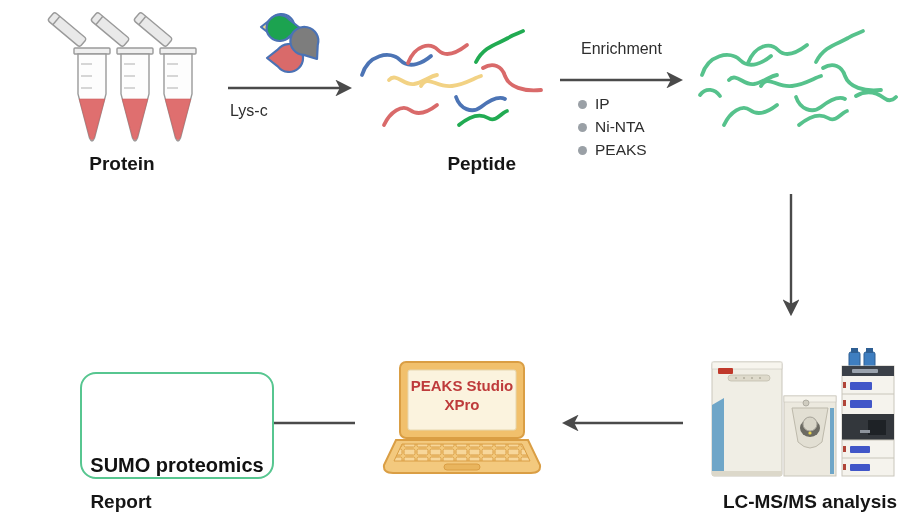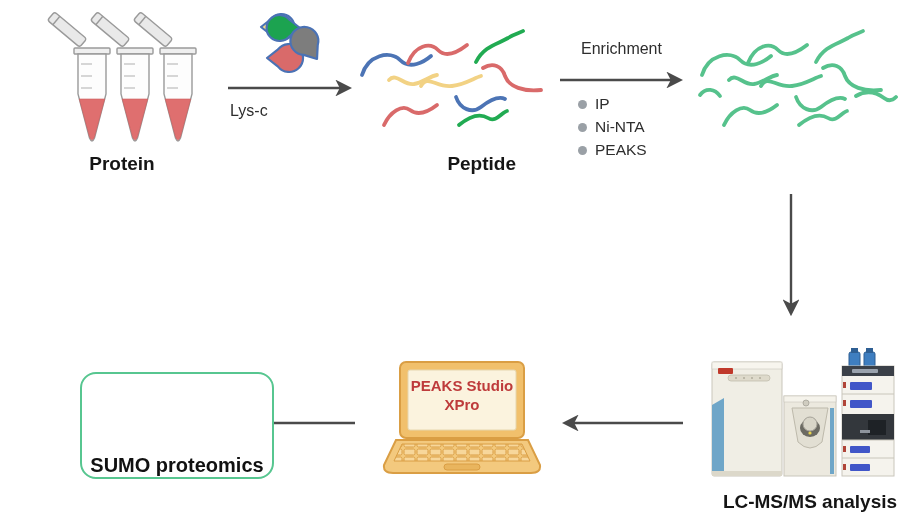--- a/index.html
+++ b/index.html
@@ -219,14 +219,15 @@
   <div class="screen-text">
     <div>PEAKS Studio</div>
     <div>XPro</div>
   </div>
 
 
   <div class="report-box">
     <span>SUMO proteomics</span>
   </div>
 
+  <div class="label" style="left:51px;top:491px;width:140px;">Report</div>
 
 </div>
 
 </body></html>

